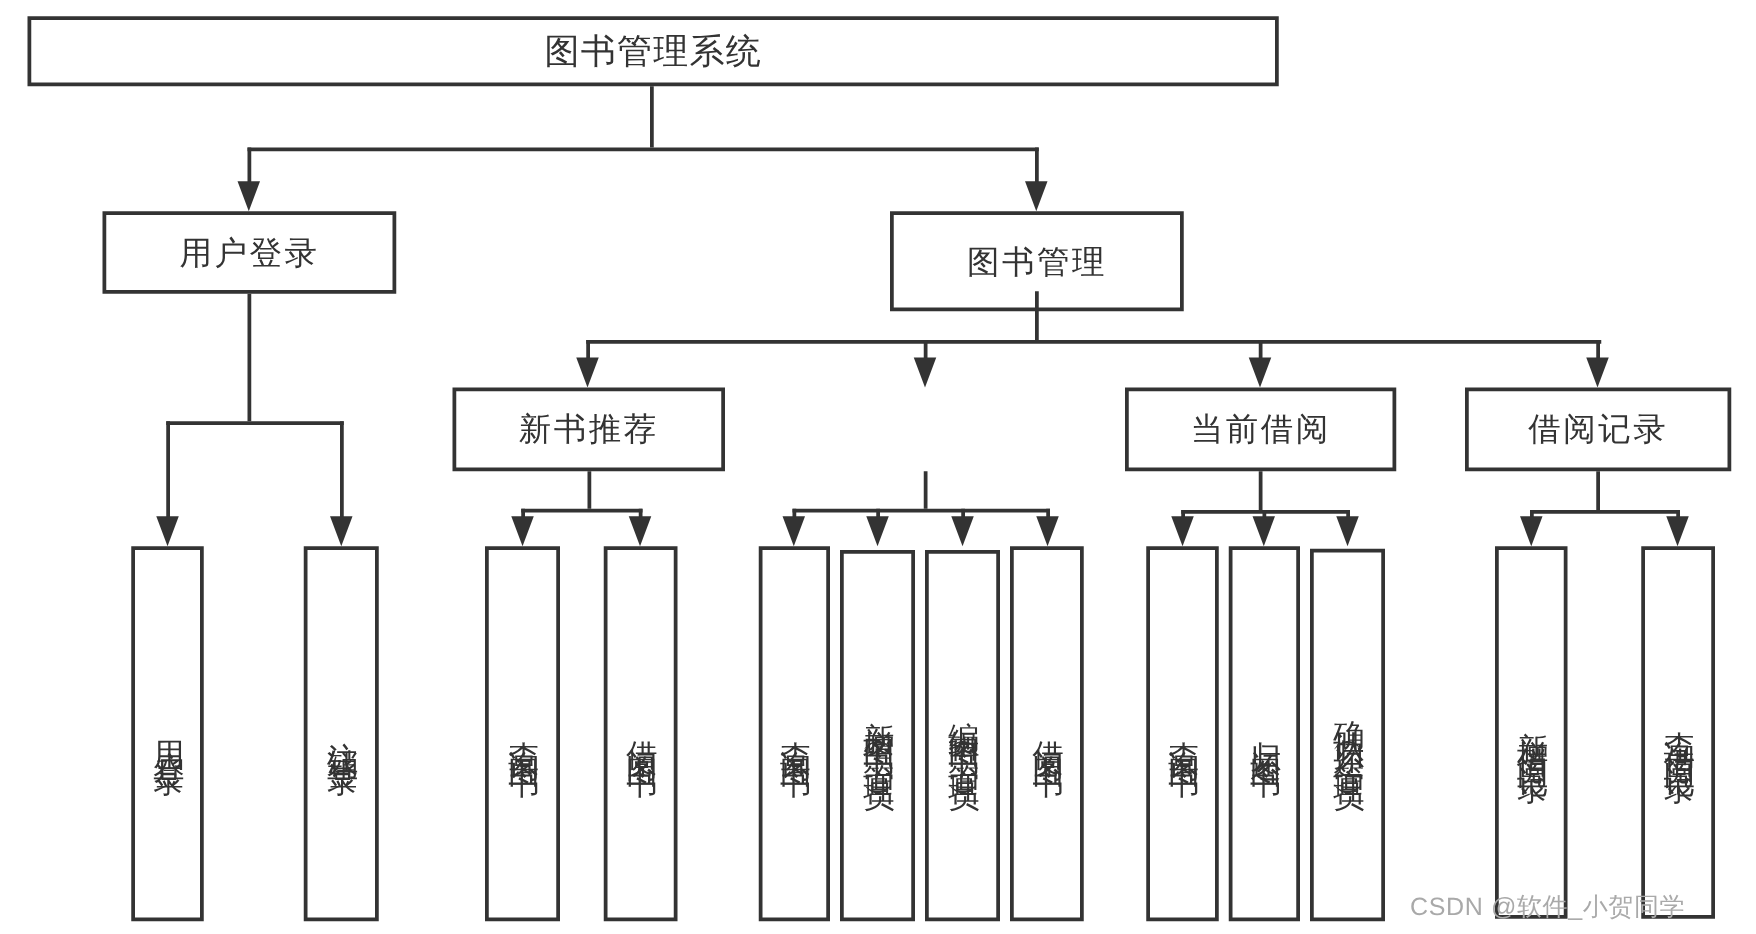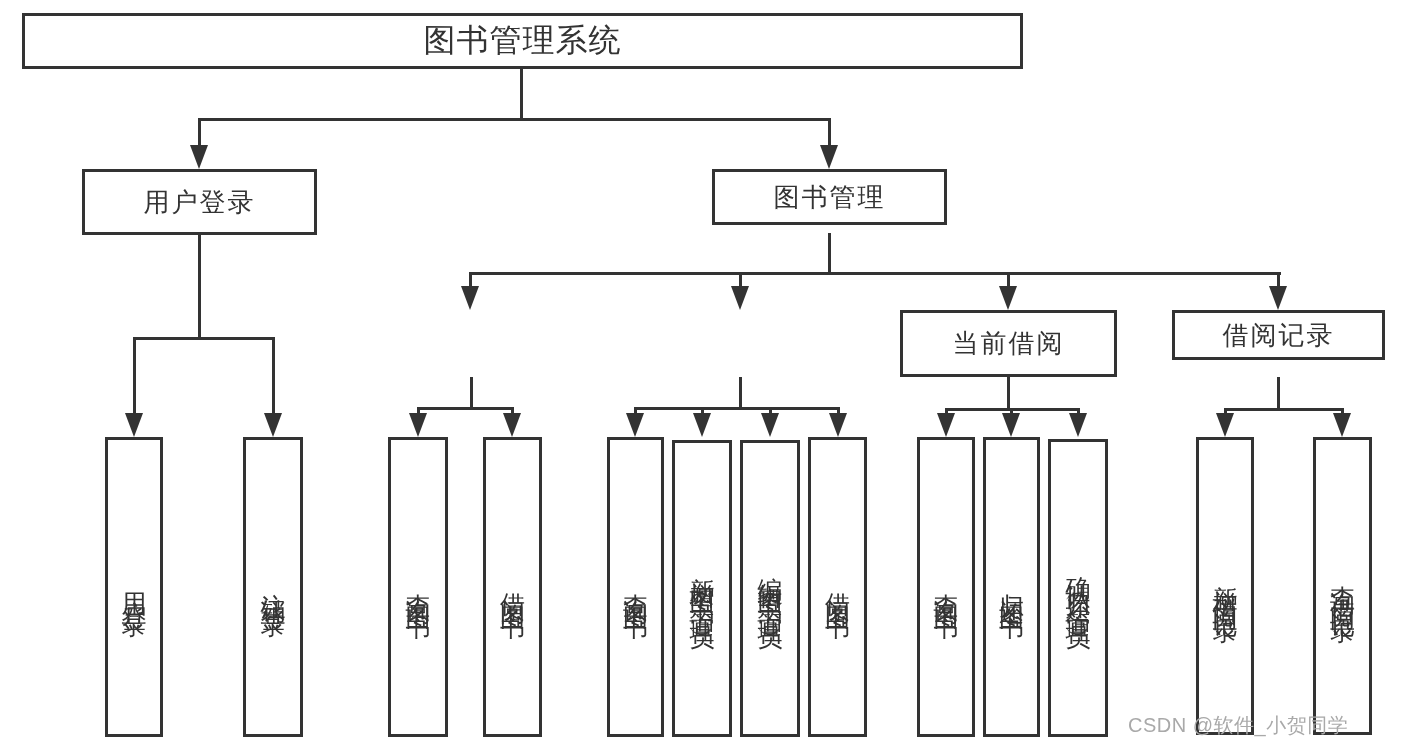--- a/index.html
+++ b/index.html
@@ -8,21 +8,21 @@
     font-family:"Liberation Sans","DejaVu Sans",sans-serif;overflow:hidden;
     color:#333;
   }
   .box{
     position:absolute;box-sizing:border-box;
     border:3px solid #333333;background:#ffffff;
     display:flex;align-items:center;justify-content:center;
     color:#333333;
   }
   .hbox{font-size:26px;letter-spacing:2px;}
-  .root{font-size:32px;letter-spacing:1px;text-align:right;}
+  .root{font-size:28px;letter-spacing:1px;text-align:right;}
   .vbox span{
     writing-mode:vertical-rl;text-orientation:mixed;
     font-size:25px;letter-spacing:7px;line-height:1;
   }
   .hline,.vline{position:absolute;background:#333333;}
   .hline{height:3px;}
   .vline{width:3px;}
   .arrow{
     position:absolute;width:0;height:0;
     border-left:9px solid transparent;border-right:9px solid transparent;
@@ -41,42 +41,43 @@
   <div class="box root" style="left:22px;top:13px;width:1001px;height:56px;">图书管理系统</div>
 
   <div class="vline" style="left:520px;top:69px;height:49px;"></div>
   <div class="hline" style="left:198px;top:118px;width:633px;"></div>
   <div class="vline" style="left:198px;top:118px;height:28px;"></div>
   <div class="arrow" style="left:190px;top:145px;"></div>
   <div class="vline" style="left:828px;top:118px;height:28px;"></div>
   <div class="arrow" style="left:820px;top:145px;"></div>
 
   <div class="box hbox" style="left:82px;top:169px;width:235px;height:66px;">用户登录</div>
-  <div class="box hbox" style="left:712px;top:169px;width:235px;height:56px;">图书管理</div>
+  <div class="box hbox" style="left:712px;top:169px;width:235px;height:80px;">图书管理</div>
 
   <div class="vline" style="left:198px;top:235px;height:102px;"></div>
   <div class="hline" style="left:133px;top:337px;width:142px;"></div>
   <div class="vline" style="left:133px;top:337px;height:77px;"></div>
   <div class="arrow" style="left:125px;top:413px;"></div>
   <div class="vline" style="left:272px;top:337px;height:77px;"></div>
   <div class="arrow" style="left:264px;top:413px;"></div>
 
   <div class="vline" style="left:828px;top:233px;height:39px;"></div>
   <div class="hline" style="left:469px;top:272px;width:812px;"></div>
   <div class="vline" style="left:469px;top:272px;height:16px;"></div>
   <div class="arrow" style="left:461px;top:286px;"></div>
   <div class="vline" style="left:739px;top:272px;height:16px;"></div>
   <div class="arrow" style="left:731px;top:286px;"></div>
   <div class="vline" style="left:1007px;top:272px;height:16px;"></div>
   <div class="arrow" style="left:999px;top:286px;"></div>
   <div class="vline" style="left:1277px;top:272px;height:16px;"></div>
   <div class="arrow" style="left:1269px;top:286px;"></div>
 
+  <div class="box hbox" style="left:362px;top:310px;width:218px;height:67px;">新书推荐</div>
   <div class="box hbox" style="left:900px;top:310px;width:217px;height:67px;">当前借阅</div>
-  <div class="box hbox" style="left:1172px;top:310px;width:213px;height:50px;">借阅记录</div>
+  <div class="box hbox" style="left:1172px;top:310px;width:213px;height:67px;">借阅记录</div>
 
   <div class="vline" style="left:470px;top:377px;height:30px;"></div>
   <div class="hline" style="left:417px;top:407px;width:97px;"></div>
   <div class="vline" style="left:417px;top:407px;height:8px;"></div>
   <div class="arrow" style="left:409px;top:413px;"></div>
   <div class="vline" style="left:511px;top:407px;height:8px;"></div>
   <div class="arrow" style="left:503px;top:413px;"></div>
 
   <div class="vline" style="left:739px;top:377px;height:30px;"></div>
   <div class="hline" style="left:634px;top:407px;width:206px;"></div>

